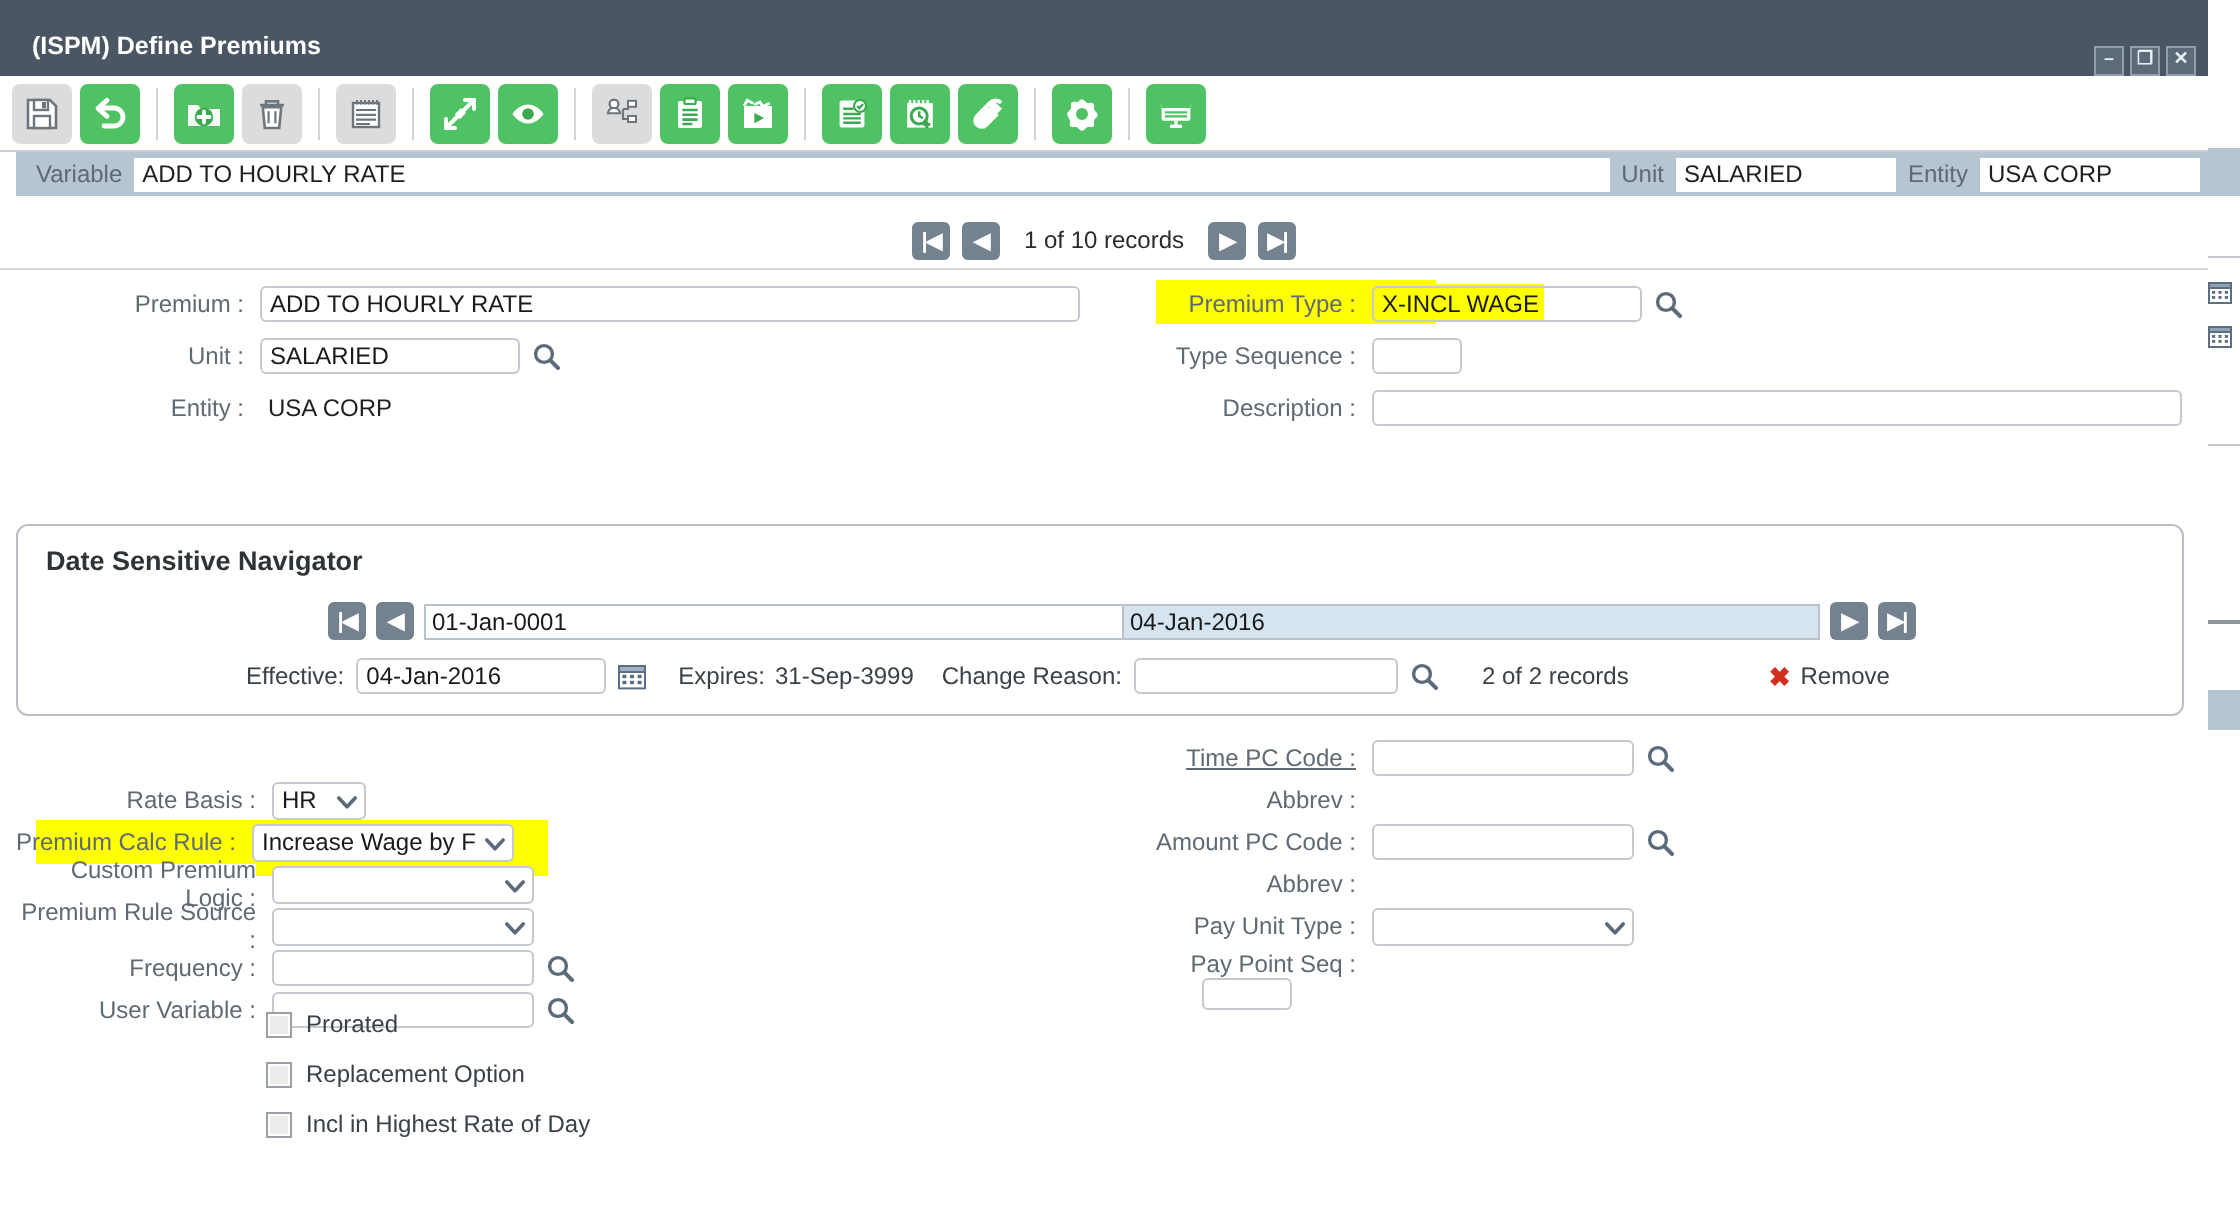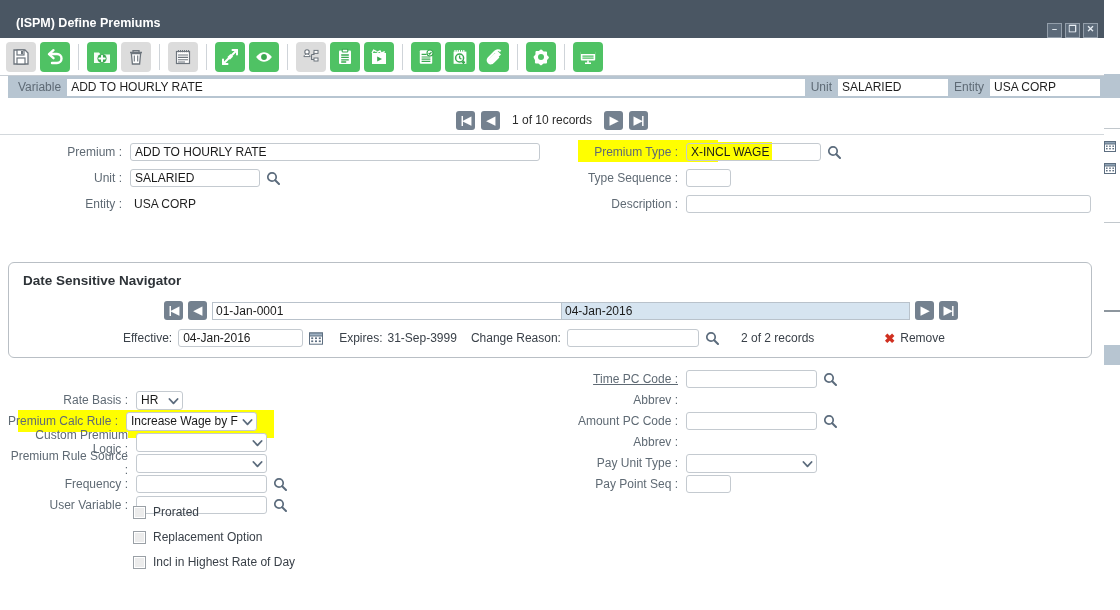--- a/index.html
+++ b/index.html
@@ -665,20 +665,20 @@
             <option></option>
           </select>
           <span class="selarrow">
             <svg width="11" height="9" viewBox="0 0 11 9">
                 <path d="M1.4 2 5.5 6.4 9.6 2" fill="none" stroke="#5b6b7c" stroke-width="1.8" stroke-linecap="round" stroke-linejoin="round"></path>
               </svg>
           </span>
         </span>
       </div>
 
-      <div class="fr" style="left:560px; top:107px;">
+      <div class="fr" style="left:560px; top:107px;flex-direction:column;">
         <span class="lbl" style="width:118px;">Pay Point Seq :</span>
         <input class="inp" style="width: 45px; margin-left: 8px;" value="">
       </div>
 
     </div>
   </div>
 </div>
 
 </body></html>

